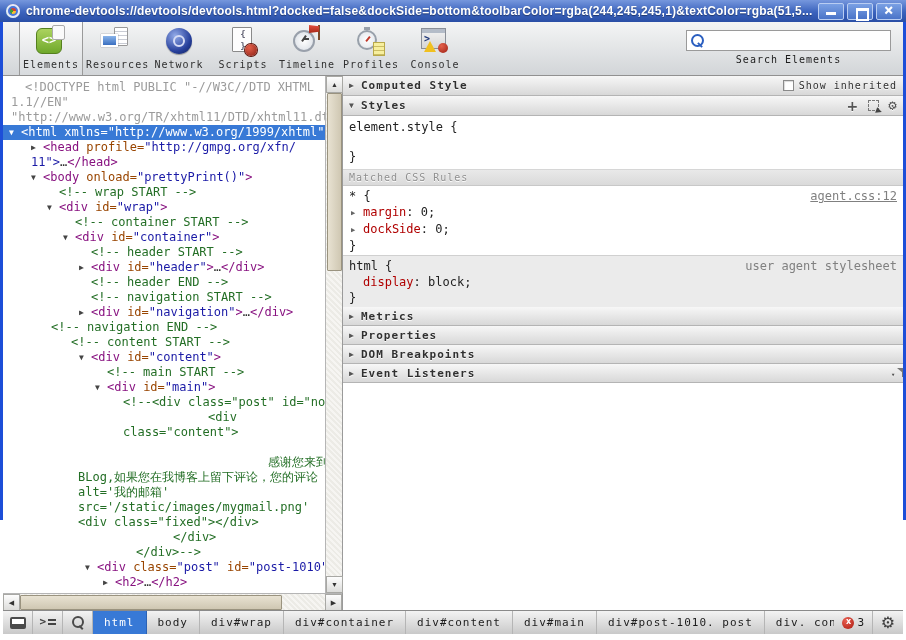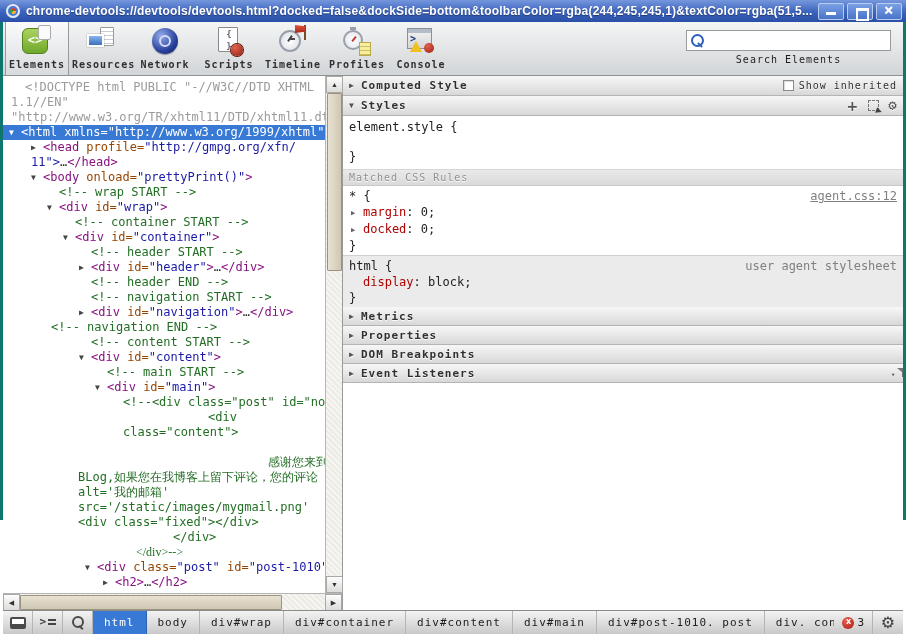--- a/index.html
+++ b/index.html
@@ -1,38 +1,38 @@
 <!DOCTYPE html>
 <html><head>
 <meta charset="utf-8">
 <style>
   * { margin:0; padding:0; box-sizing:border-box; }
   html,body { width:906px; height:640px; overflow:hidden; font-family:"Liberation Sans",sans-serif; }
-  .window { position:relative; width:906px; height:520px; background:#0f766e; }
+  .window { position:relative; width:906px; height:520px; background:#1d4ed8; }
 
   
   .titlebar { position:absolute; left:0; top:0; width:906px; height:22px;
     background:linear-gradient(#7697dd,#3b63bd 55%,#2a4fa6); display:flex; align-items:center; padding:0 4px; }
   .chrome-icon { width:14px; height:14px; border-radius:50%; flex:0 0 auto; margin:0 6px 0 2px;
     background:conic-gradient(from -40deg,#d93f2d 0 120deg,#f7c12f 120deg 240deg,#3f9e3a 240deg 360deg);
     box-shadow:inset 0 0 0 2px rgba(255,255,255,.85), inset 0 0 0 4px #4a76d8; }
   .title { flex:1; color:#fff; font-weight:bold; font-size:12px; white-space:nowrap; overflow:hidden;
     text-shadow:0 1px 1px rgba(0,0,0,.4); letter-spacing:.2px; }
   .win-btns { display:flex; gap:3px; margin-left:6px; }
   .win-btn { width:26px; height:17px; border:1px solid #b9cdf2; border-radius:2px; position:relative;
     background:linear-gradient(#7aa0e4,#4a74c8); }
   .win-btn:after { content:""; position:absolute; }
   .btn-min:after { left:7px; bottom:4px; width:10px; height:3px; background:#fff; }
   .btn-max:after { left:8px; top:4px; width:9px; height:8px; border:2px solid #fff; border-top-width:3px; }
   .btn-close:after { content:"+"; color:#fff; font-size:18px; font-weight:bold; left:6px; top:-4px; transform:rotate(45deg); }
 
   
   .toolbar { position:absolute; left:3px; top:22px; width:900px; height:54px;
     background:linear-gradient(#f4f5f5,#d2d5d8); border-bottom:1px solid #919191; }
-  .tabs { display:flex; height:100%; padding-left:2px;font-weight:bold; }
+  .tabs { display:flex; height:100%; padding-left:16px; }
   .tab { width:64px; min-width:58px; padding:0 2px; text-align:center; border-left:1px solid transparent; border-right:1px solid transparent; }
   .tab.sel { background:linear-gradient(#fbfbfb,#d8dbde); border-left:1px solid #9a9a9a; border-right:1px solid #9a9a9a; }
   .tab-label { font-family:"DejaVu Sans Mono",monospace; font-size:10px; letter-spacing:1px; color:#303030; margin-top:1px; }
   .icon { width:34px; height:34px; margin:2px auto 0; position:relative; }
   .icon i { position:absolute; display:block; }
 
   .ic-elements .p1 { right:3px; top:1px; width:13px; height:15px; background:#fafafa; border:1px solid #aaa; border-radius:2px; }
   .ic-elements:before { content:"<>"; position:absolute; left:2px; top:4px; width:24px; height:24px;
     background:linear-gradient(#abd35e,#6fa82b); border:1px solid #55801f; border-radius:6px;
     color:#fff; font:bold 12px/22px "DejaVu Sans Mono",monospace; text-align:center; }
@@ -258,35 +258,35 @@
           <div class="tl" style="padding-left: 56px;"><span class="sg-c">&lt;!-- wrap START --&gt;</span></div>
           <div class="tl" style="padding-left: 44px;"><span class="tarrow">▼</span><span class="sg-t">&lt;div</span><span class="sg-a"> id=</span><span class="sg-v">"wrap"</span><span class="sg-t">&gt;</span></div>
           <div class="tl" style="padding-left: 72px;"><span class="sg-c">&lt;!-- container START --&gt;</span></div>
           <div class="tl" style="padding-left: 60px;"><span class="tarrow">▼</span><span class="sg-t">&lt;div</span><span class="sg-a"> id=</span><span class="sg-v">"container"</span><span class="sg-t">&gt;</span></div>
           <div class="tl" style="padding-left: 88px;"><span class="sg-c">&lt;!-- header START --&gt;</span></div>
           <div class="tl" style="padding-left: 76px;"><span class="tarrow">▶</span><span class="sg-t">&lt;div</span><span class="sg-a"> id=</span><span class="sg-v">"header"</span><span class="sg-t">&gt;</span><span class="sg-p">…</span><span class="sg-t">&lt;/div&gt;</span></div>
           <div class="tl" style="padding-left: 88px;"><span class="sg-c">&lt;!-- header END --&gt;</span></div>
           <div class="tl" style="padding-left: 88px;"><span class="sg-c">&lt;!-- navigation START --&gt;</span></div>
           <div class="tl" style="padding-left: 76px;"><span class="tarrow">▶</span><span class="sg-t">&lt;div</span><span class="sg-a"> id=</span><span class="sg-v">"navigation"</span><span class="sg-t">&gt;</span><span class="sg-p">…</span><span class="sg-t">&lt;/div&gt;</span></div>
           <div class="tl" style="padding-left: 48px;"><span class="sg-c">&lt;!-- navigation END --&gt;</span></div>
-          <div class="tl" style="padding-left: 88px;"><span class="sg-c">&lt;!-- content START --&gt;</span></div>
+          <div class="tl" style="padding-left: 68px;"><span class="sg-c">&lt;!-- content START --&gt;</span></div>
           <div class="tl" style="padding-left: 76px;"><span class="tarrow">▼</span><span class="sg-t">&lt;div</span><span class="sg-a"> id=</span><span class="sg-v">"content"</span><span class="sg-t">&gt;</span></div>
           <div class="tl" style="padding-left: 104px;"><span class="sg-c">&lt;!-- main START --&gt;</span></div>
           <div class="tl" style="padding-left: 92px;"><span class="tarrow">▼</span><span class="sg-t">&lt;div</span><span class="sg-a"> id=</span><span class="sg-v">"main"</span><span class="sg-t">&gt;</span></div>
           <div class="tl" style="padding-left: 120px;"><span class="sg-c">&lt;!--&lt;div class="post" id="notice"</span></div>
           <div class="tl" style="padding-left: 205px;"><span class="sg-c">&lt;div</span></div>
           <div class="tl" style="padding-left: 120px;"><span class="sg-c">class="content"&gt;</span></div>
           <div class="tl" style="padding-left: 0px;"></div>
           <div class="tl" style="padding-left: 265px;"><span class="sg-c">感谢您来到我</span></div>
           <div class="tl" style="padding-left: 75px;"><span class="sg-c">BLog,如果您在我博客上留下评论，您的评论</span></div>
           <div class="tl" style="padding-left: 75px;"><span class="sg-c">alt='我的邮箱'</span></div>
           <div class="tl" style="padding-left: 75px;"><span class="sg-c">src='/static/images/mygmail.png'</span></div>
           <div class="tl" style="padding-left: 75px;"><span class="sg-c">&lt;div class="fixed"&gt;&lt;/div&gt;</span></div>
           <div class="tl" style="padding-left: 170px;"><span class="sg-c">&lt;/div&gt;</span></div>
-          <div class="tl" style="padding-left: 133px; font-family: Liberation Serif, serif;"><span class="sg-c">&lt;/div&gt;--&gt;</span></div>
+          <div class="tl" style="padding-left: 133px;"><span class="sg-c">&lt;/div&gt;--&gt;</span></div>
           <div class="tl" style="padding-left: 82px;"><span class="tarrow">▼</span><span class="sg-t">&lt;div</span><span class="sg-a"> class=</span><span class="sg-v">"post"</span><span class="sg-a"> id=</span><span class="sg-v">"post-1010"</span></div>
           <div class="tl" style="padding-left: 100px;"><span class="tarrow">▶</span><span class="sg-t">&lt;h2&gt;</span><span class="sg-p">…</span><span class="sg-t">&lt;/h2&gt;</span></div>
         </div>
       <div class="sb-v">
         <div class="sb-btn" style="left:0;top:0;">▲</div>
         <div class="sb-thumb-v"></div>
         <div class="sb-btn" style="left:0;bottom:0;">▼</div>
       </div>
       <div class="sb-h">
         <div class="sb-btn" style="left:0;top:0;">◀</div>
@@ -320,21 +320,21 @@
         <div>}</div>
       </div>
       <div class="matched-label">Matched CSS Rules</div>
       <div id="rules">
           <div class="rule">
             <div class="rule-head">
               <span class="rule-selector">* {</span>
               <span class="rule-link">agent.css:12</span>
             </div>
             <div class="prop"><span class="parrow">▶</span><span class="pname">margin</span>: <span class="pval">0</span>;</div>
-            <div class="prop"><span class="parrow">▶</span><span class="pname">docked</span>: <span class="pval">0</span>;</div>
+            <div class="prop"><span class="parrow">▶</span><span class="pname">dockSide</span>: <span class="pval">0</span>;</div>
             <div class="rule-close">}</div>
           </div>
           <div class="rule rule-gray">
             <div class="rule-head">
               <span class="rule-selector">html {</span>
               <span class="rule-link plainlink">user agent stylesheet</span>
             </div>
             <div class="prop"><span class="pname">display</span>: <span class="pval">block</span>;</div>
             <div class="rule-close">}</div>
           </div>

